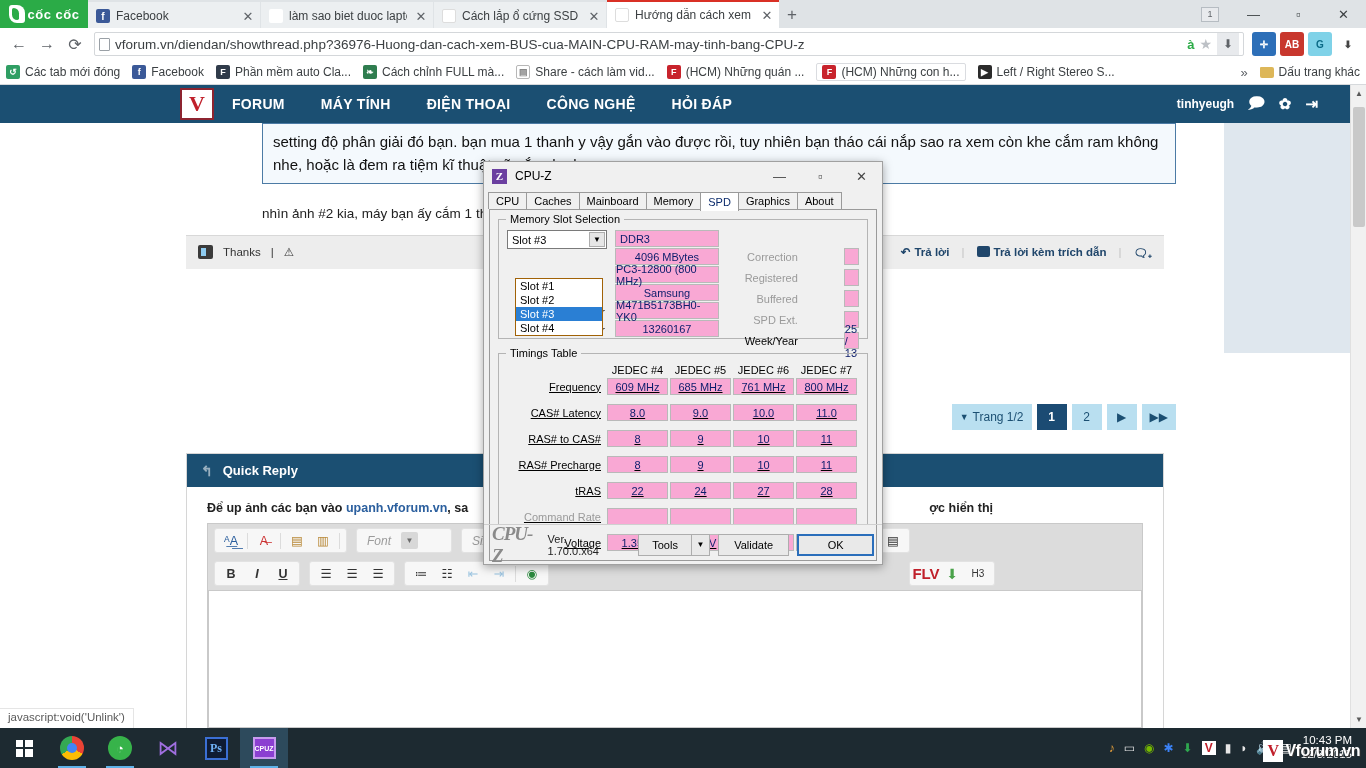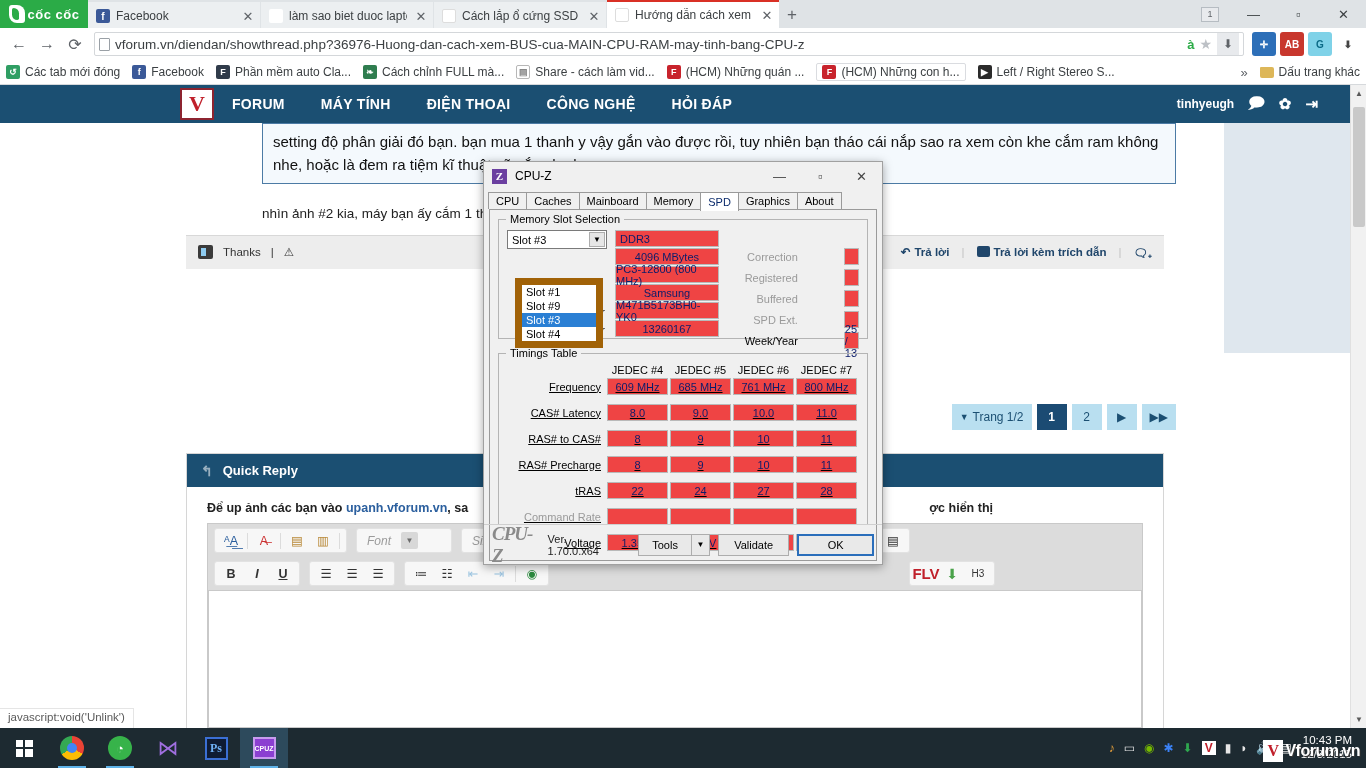--- a/index.html
+++ b/index.html
@@ -137,32 +137,32 @@
   .cz-wc div { width:41px; height:28px; display:flex; align-items:center; justify-content:center; font-size:13px;
                color:#444; }
   .cz-tabs { display:flex; padding:2px 0 0 4px; height:19px; align-items:flex-start; }
   .cz-tab { border:1px solid #9a9a9a; border-bottom:none; background:#f0f0f0; padding:2px 7px 2px 7px; font-size:11px;
             margin-right:-1px; height:17px; line-height:13px; }
   .cz-tab.sel { background:#fff; color:#0a2a6b; height:19px; padding-top:3px; position:relative; z-index:2; }
   .cz-panel { margin:0 5px 5px 5px; border:1px solid #9a9a9a; background:#f0f0f0; height:352px; padding:0;}
 
   .grp { border:1px solid #b4b4b4; margin:9px 8px 0 8px; padding:10px 8px 8px 8px; position:relative; }
   .grp > .glab { position:absolute; top:-7px; left:7px; background:#f0f0f0; padding:0 4px; font-size:11px; }
-  .fld { background:#ef4444; border:1px solid #b9b9b9; height:17px; color:#0b1c6b; font-size:11px;
+  .fld { background:#f9a8d4; border:1px solid #b9b9b9; height:17px; color:#0b1c6b; font-size:11px;
          display:flex; align-items:center; justify-content:center; }
   .fld.left { justify-content:flex-start; padding-left:4px; }
   .lbl { font-size:11px; text-align:right; }
   .lbl.dim { color:#9a9a9a; }
   .row { display:flex; align-items:center; margin-bottom:4px;gap:40px; }
 
   .slotsel { width:100px; height:19px; background:#fff; border:1px solid #7a7a7a; display:flex; align-items:center;
              padding-left:4px; font-size:11px; position:relative; }
   .slotsel .dd { position:absolute; right:1px; top:1px; width:16px; height:15px; background:#e6e6e6;
                  border:1px solid #adadad; display:flex; align-items:center; justify-content:center; font-size:8px;}
-  .slotlist { position:absolute; left:8px; top:48px; width:88px; background:#fff; border:7px solid #a16207; z-index:9; }
+  .slotlist { position:absolute; left:8px; top:48px; width:88px; background:#fff; border:1px solid #a16207; z-index:9; }
   .slotlist div { height:14px; line-height:14px; padding-left:4px; font-size:11px; }
   .slotlist div.sel { background:#2a7fd4; color:#fff; }
 
   .tt-head { display:flex; margin-bottom:2px; }
   .tt-head div { font-size:11px; text-align:center; }
   .ttrow { display:flex; align-items:center; margin-bottom:9px;text-decoration:underline; }
   .ttrow .rl { width:100px; text-align:right; padding-right:6px; font-size:11px; }
   .ttrow .rl.dim{color:#9a9a9a;}
   .ttcell { flex:1; margin-right:2px; }
 
@@ -492,21 +492,21 @@
               <div class="fld" style="flex:1;margin-left:6px"></div>
             </div>
             <div class="row">
               <div class="lbl" style="width:62px">Week/Year</div>
               <div class="fld" style="flex:1;margin-left:6px">25 / 13</div>
             </div>
           </div>
 
           <div class="slotlist">
             <div>Slot #1</div>
-            <div>Slot #9</div>
+            <div>Slot #2</div>
             <div class="sel">Slot #3</div>
             <div>Slot #4</div>
           </div>
         </div>
       </div>
 
       <div class="grp" style="height:172px;margin-top:14px">
         <span class="glab">Timings Table</span>
 
         <div class="tt-head">

